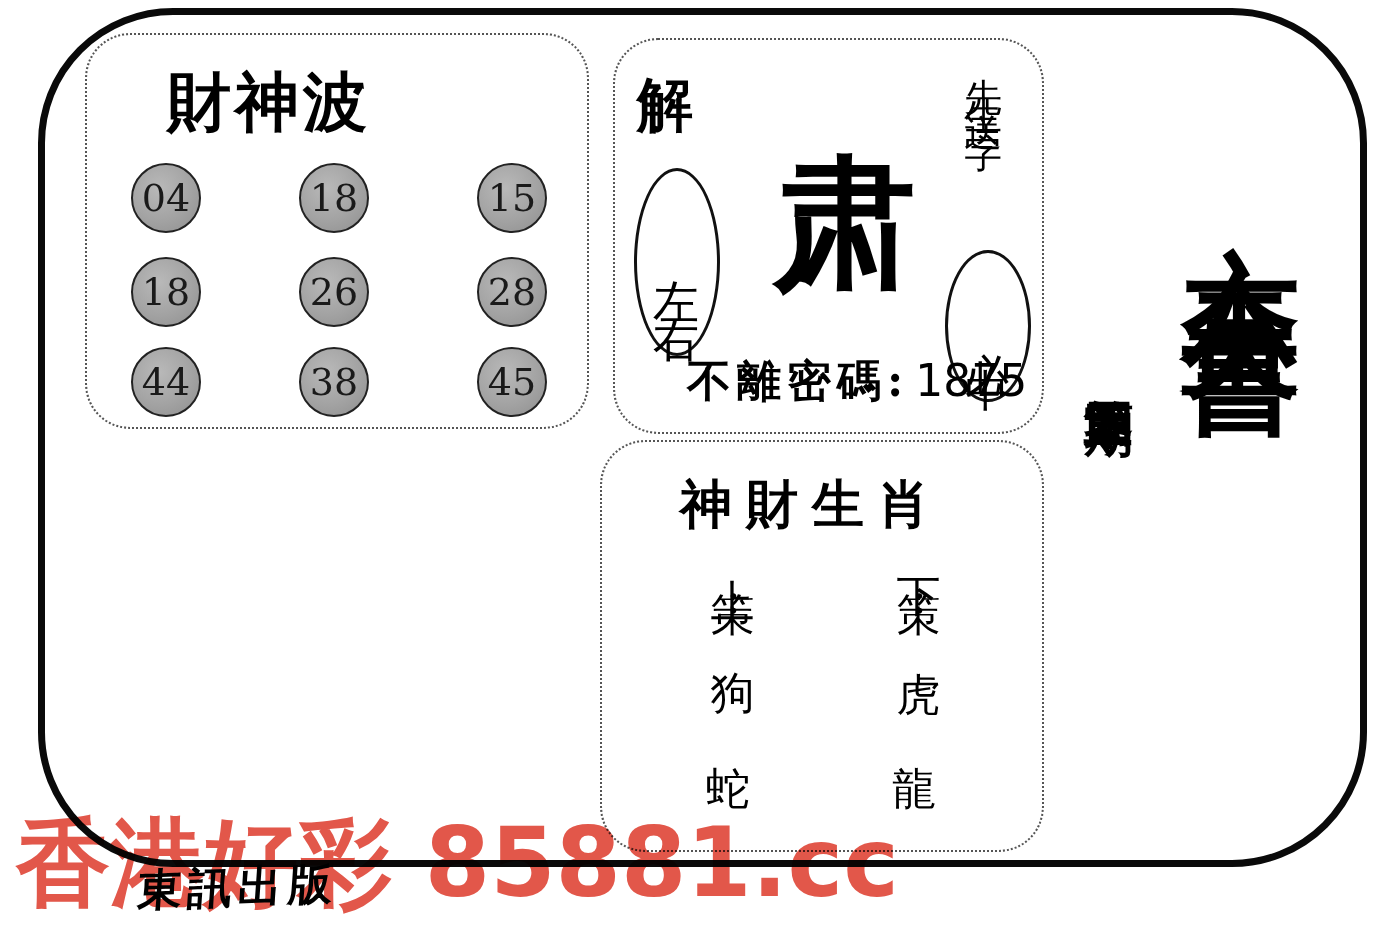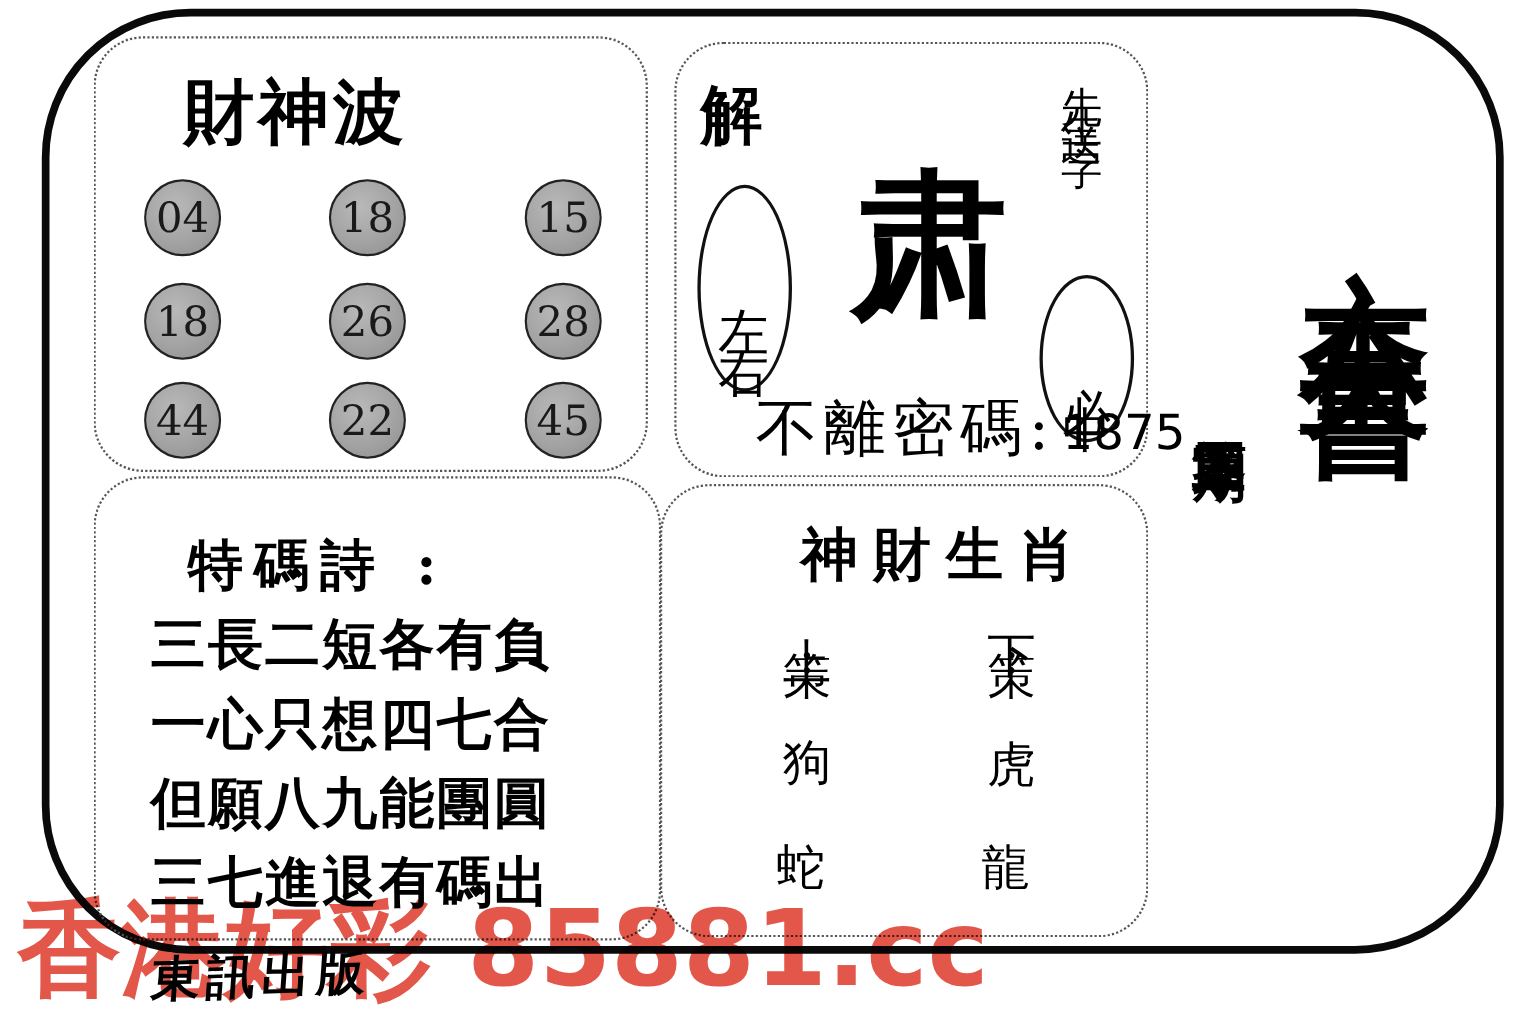--- a/index.html
+++ b/index.html
@@ -45,33 +45,33 @@
   .lr-text{font-size:46px;letter-spacing:38px;text-indent:10px;
            font-family:"DejaVu Serif",serif;margin-top:30px;}
   .bz-text{font-size:44px;letter-spacing:16px;font-family:"DejaVu Serif",serif;margin-top:14px;}
   .main-char{
     position:absolute;left:140px;top:112px;width:180px;text-align:center;
     font-size:142px;font-weight:900;font-family:"DejaVu Sans",sans-serif;line-height:1;
   }
   .sender{position:absolute;left:342px;top:8px;font-size:38px;letter-spacing:18px;
           font-family:"DejaVu Serif",serif;height:250px;}
   .code-row{position:absolute;left:72px;top:312px;white-space:nowrap;}
-  .code-label{font-size:56px;font-weight:400;font-family:"DejaVu Serif",serif;letter-spacing:6px;}
+  .code-label{font-size:44px;font-weight:700;font-family:"DejaVu Serif",serif;letter-spacing:6px;}
   .code-value{font-size:44px;font-family:"DejaVu Sans",sans-serif;margin-left:6px;}
 
   
   .poem-title{position:absolute;left:84px;top:46px;font-size:50px;font-weight:900;
               font-family:"DejaVu Serif",serif;letter-spacing:10px;}
   .poem-line{position:absolute;left:50px;font-size:50px;font-weight:700;
              font-family:"DejaVu Sans",sans-serif;letter-spacing:2px;white-space:nowrap;}
   .pl0{top:118px}.pl1{top:190px}.pl2{top:262px}.pl3{top:334px}
 
   
   .zodiac-title{position:absolute;left:78px;top:28px;font-size:52px;font-weight:900;
-                font-family:"DejaVu Serif",serif;letter-spacing:14px;margin-left:48px;}
+                font-family:"DejaVu Serif",serif;letter-spacing:14px;}
   .z-col{position:absolute;top:102px;font-size:44px;font-family:"DejaVu Serif",serif;
          letter-spacing:14px;height:240px;}
   .z-col-upper{left:102px;}
   .z-col-lower{left:288px;}
   .z-bottom{position:absolute;top:318px;font-size:44px;font-family:"DejaVu Serif",serif;}
   .z-b-upper{left:104px;}
   .z-b-lower{left:290px;}
 
   
   .issue-label{position:absolute;left:1076px;top:360px;font-size:50px;
@@ -100,46 +100,39 @@
 
   <div class="panel" id="panel-caishen">
     <div class="caishen-title">財神波</div>
     <div class="ball b-r0 b-c0">04</div>
     <div class="ball b-r0 b-c1">18</div>
     <div class="ball b-r0 b-c2">15</div>
     <div class="ball b-r1 b-c0">18</div>
     <div class="ball b-r1 b-c1">26</div>
     <div class="ball b-r1 b-c2">28</div>
     <div class="ball b-r2 b-c0">44</div>
-    <div class="ball b-r2 b-c1">22</div>
+    <div class="ball b-r2 b-c1">38</div>
     <div class="ball b-r2 b-c2">45</div>
   </div>
 
   <div class="panel" id="panel-decode">
     <div class="jie">解</div>
     <div class="oval oval-lr">
       <div class="v-text lr-text">左右</div>
     </div>
     <div class="main-char">肃</div>
     <div class="v-text sender">先生送字</div>
     <div class="oval oval-bz">
       <div class="v-text bz-text">必中</div>
     </div>
     <div class="code-row">
       <span class="code-label">不離密碼:</span><span class="code-value">1875</span>
     </div>
   </div>
 
-  <div class="panel" id="panel-poem">
-    <div class="poem-title">特碼詩 :</div>
-    <div class="poem-line pl0">三長二短各有負</div>
-    <div class="poem-line pl1">一心只想四七合</div>
-    <div class="poem-line pl2">但願八九能團圓</div>
-    <div class="poem-line pl3">三七進退有碼出</div>
-  </div>
 
   <div class="panel" id="panel-zodiac">
     <div class="zodiac-title">神財生肖</div>
     <div class="v-text z-col z-col-upper">上策:狗</div>
     <div class="v-text z-col z-col-lower">下策:虎</div>
     <div class="z-bottom z-b-upper">蛇</div>
     <div class="z-bottom z-b-lower">龍</div>
   </div>
 
   <div class="v-text issue-label">第零四三期</div>

